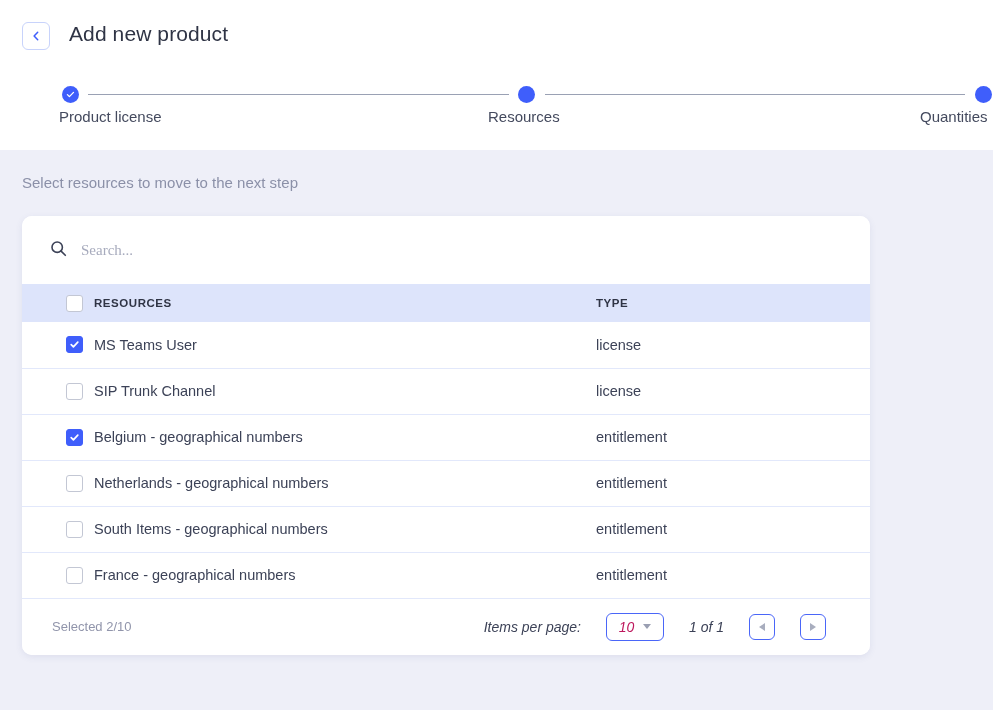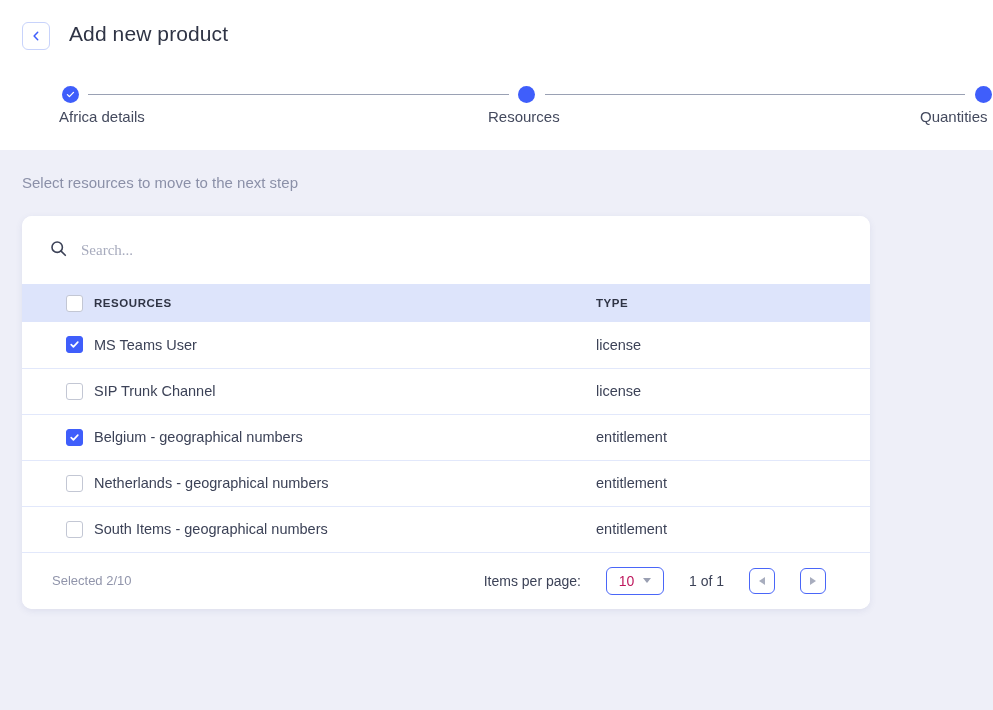--- a/index.html
+++ b/index.html
@@ -230,20 +230,21 @@
     font-size: 13px;
     color: #9195ab;
     white-space: nowrap;
   }
 
   .pager {
     margin-left: auto;
     display: flex;
     align-items: center;
     gap: 25px;
+    font-style: italic;
   }
 
   .pager-label {
     font-size: 14px;
     color: #3c4257;
     white-space: nowrap;
   }
 
   .per-page-select {
     width: 58px;
@@ -329,21 +330,21 @@
       </div>
 
       <div class="step-line"></div>
 
       <div class="step-dot-wrap">
         <div class="step-dot"></div>
       </div>
     </div>
 
     <div class="step-labels">
-      <div class="step-label" style="left:-1px;">Africa details</div>
+      <div class="step-label" style="left:-1px;">Product license</div>
       <div class="step-label" style="left:428px;">Resources</div>
       <div class="step-label" style="left:860px;text-align:right;">Quantities</div>
     </div>
   </div>
 </div>
 
 <div class="content">
 
   <div class="content-subtitle">Select resources to move to the next step</div>
 
@@ -440,20 +441,33 @@
                 <svg width="11" height="11" viewBox="0 0 11 11">
                   <path d="M2.2 5.6 L4.4 7.8 L8.8 3.2" fill="none" stroke="#ffffff" stroke-width="1.7" stroke-linecap="round" stroke-linejoin="round"></path>
                 </svg>
               </div>
             </div>
           </td>
           <td class="col-name">South Items - geographical numbers</td>
           <td class="col-type">entitlement</td>
         </tr>
 
+        <tr>
+          <td class="col-check">
+            <div class="cell-check">
+              <div class="checkbox">
+                <svg width="11" height="11" viewBox="0 0 11 11">
+                  <path d="M2.2 5.6 L4.4 7.8 L8.8 3.2" fill="none" stroke="#ffffff" stroke-width="1.7" stroke-linecap="round" stroke-linejoin="round"></path>
+                </svg>
+              </div>
+            </div>
+          </td>
+          <td class="col-name">France - geographical numbers</td>
+          <td class="col-type">entitlement</td>
+        </tr>
 
       </tbody>
     </table>
 
     <div class="card-footer">
       <div class="selected-count">Selected 2/10</div>
 
       <div class="pager">
         <div class="pager-label">Items per page:</div>
 

